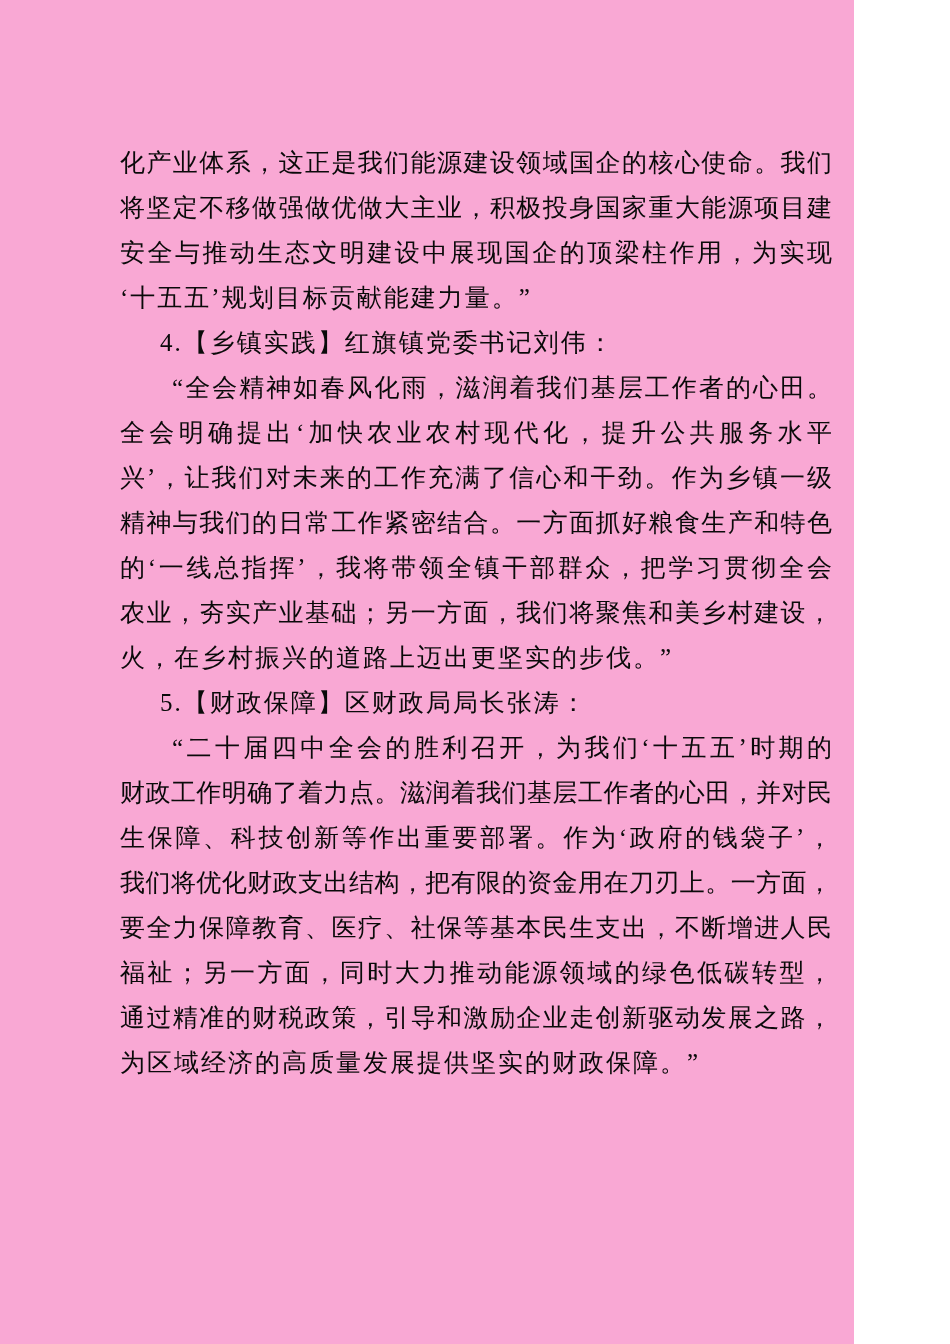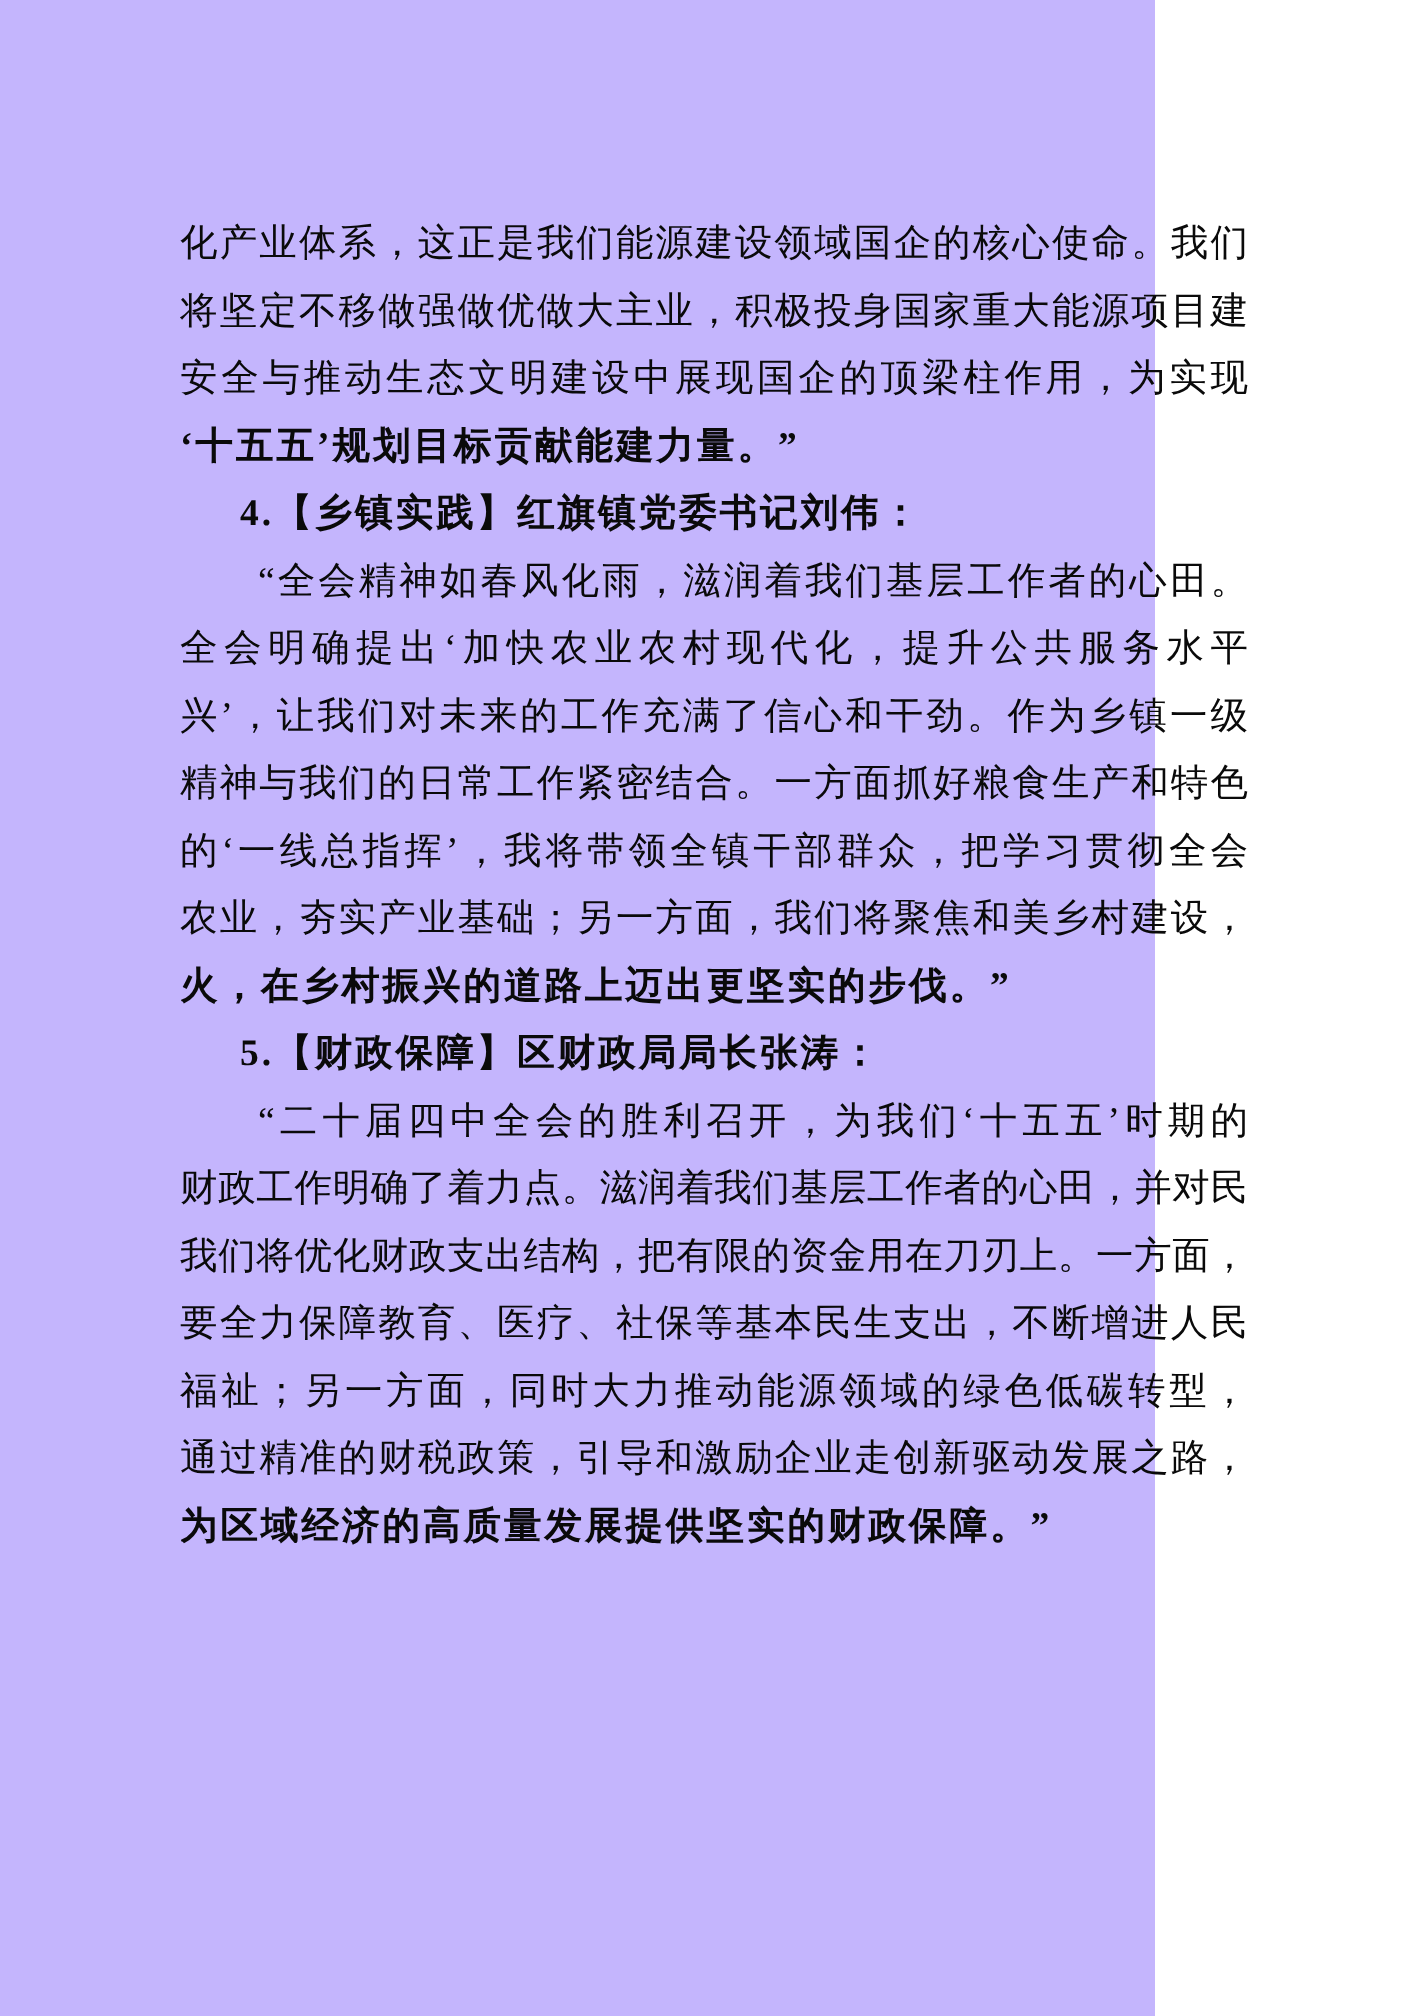--- a/index.html
+++ b/index.html
@@ -11,23 +11,23 @@
   body {
     width: 950px;
     height: 1344px;
     overflow: hidden;
     position: relative;
   }
   .page {
     position: absolute;
     left: 0;
     top: 0;
-    width: 770px;
+    width: 854px;
     height: 1344px;
-    background: #c4b5fd;
+    background: #f9a8d4;
     color: #0a0a0a;
     font-family: "Liberation Serif", "DejaVu Serif", serif;
   }
   .text-block {
     position: absolute;
     left: 120px;
     top: 140px;
     width: 712px;
   }
   .line {
@@ -38,21 +38,20 @@
     text-align-last: justify;
     overflow: hidden;
     white-space: normal;
     color: #0a0a0a;
   }
   
   .line.last {
     text-align: left;
     text-align-last: left;
     letter-spacing: 2px;
-    font-weight: bold;
   }
   
   .line.head {
     text-indent: 40px;
   }
   
   .line.qfirst {
     text-indent: 52px;
   }
 </style>
@@ -69,19 +68,20 @@
     <div class="line qfirst">“全会精神如春风化雨，滋润着我们基层工作者的心田。</div>
     <div class="line">全会明确提出‘加快农业农村现代化，提升公共服务水平</div>
     <div class="line">兴’，让我们对未来的工作充满了信心和干劲。作为乡镇一级</div>
     <div class="line">精神与我们的日常工作紧密结合。一方面抓好粮食生产和特色</div>
     <div class="line">的‘一线总指挥’，我将带领全镇干部群众，把学习贯彻全会</div>
     <div class="line">农业，夯实产业基础；另一方面，我们将聚焦和美乡村建设，</div>
     <div class="line last">火，在乡村振兴的道路上迈出更坚实的步伐。”</div>
     <div class="line last head">5.【财政保障】区财政局局长张涛：</div>
     <div class="line qfirst">“二十届四中全会的胜利召开，为我们‘十五五’时期的</div>
     <div class="line">财政工作明确了着力点。滋润着我们基层工作者的心田，并对民</div>
+    <div class="line">生保障、科技创新等作出重要部署。作为‘政府的钱袋子’，</div>
     <div class="line">我们将优化财政支出结构，把有限的资金用在刀刃上。一方面，</div>
     <div class="line">要全力保障教育、医疗、社保等基本民生支出，不断增进人民</div>
     <div class="line">福祉；另一方面，同时大力推动能源领域的绿色低碳转型，</div>
     <div class="line">通过精准的财税政策，引导和激励企业走创新驱动发展之路，</div>
     <div class="line last">为区域经济的高质量发展提供坚实的财政保障。”</div>
   </div>
 </div>
 
 </body></html>

